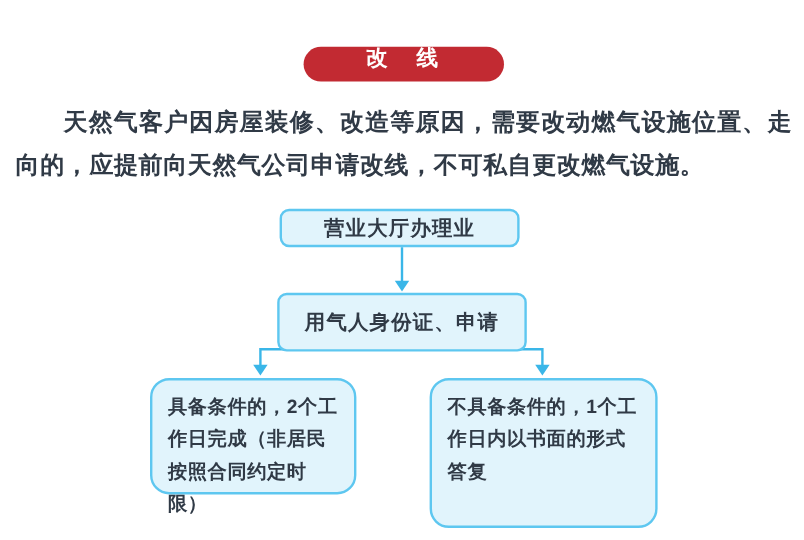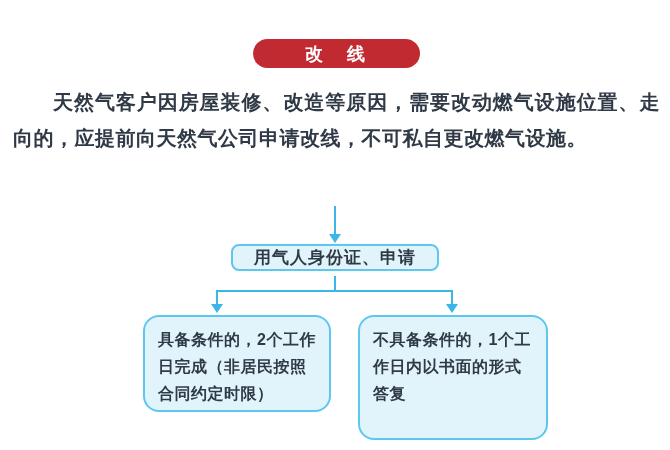--- a/index.html
+++ b/index.html
@@ -15,21 +15,20 @@
   
   .badge {
     position: absolute;
     left: 253px;
     top: 39px;
     width: 167px;
     height: 29px;
     background: var(--badge-red, #c22a32);
     border-radius: 15px;
     display: flex;
-    align-items: center;
     justify-content: center;
   }
   .badge-label {
     color: var(--badge-text, #ffffff);
     font-size: 18px;
     font-weight: bold;
     letter-spacing: 3px;
     line-height: 1;
   }
 
@@ -71,29 +70,29 @@
   }
   .node.step {
     display: flex;
     align-items: center;
     justify-content: center;
     border-radius: 8px;
     font-size: 17px;
     letter-spacing: 1px;
   }
   #node-step1 { left: 233px; top: 174px; width: 200px; height: 32px; }
-  #node-step2 { left: 231px; top: 244px; width: 208px; height: 27px; }
+  #node-step2 { left: 231px; top: 244px; width: 208px; height: 49px; }
   .node.outcome {
     border-radius: 16px;
     font-size: 16px;
     line-height: 27px;
     padding: 9px 10px 0 13px;
     letter-spacing: 0.5px;
   }
-  #node-outcome-yes { left: 125px; top: 315px; width: 188px; height: 97px; margin-left: 18px; }
+  #node-outcome-yes { left: 125px; top: 315px; width: 172px; height: 97px; }
   #node-outcome-no  { left: 358px; top: 315px; width: 190px; height: 125px; }
 </style>
 </head>
 <body>
 
 <div class="page">
 
   <div class="badge">
     <span class="badge-label">改　线</span>
   </div>
@@ -112,17 +111,18 @@
     <g>
       <line class="c-line" x1="217" y1="290" x2="217" y2="305"></line>
       <polygon class="c-head" points="211,304 223,304 217,313"></polygon>
     </g>
     <g>
       <line class="c-line" x1="452" y1="290" x2="452" y2="305"></line>
       <polygon class="c-head" points="446,304 458,304 452,313"></polygon>
     </g>
   </svg>
 
+  <div class="node step" id="node-step1">营业大厅办理业</div>
   <div class="node step" id="node-step2">用气人身份证、申请</div>
   <div class="node outcome" id="node-outcome-yes">具备条件的，2个工作日完成（非居民按照合同约定时限）</div>
   <div class="node outcome" id="node-outcome-no">不具备条件的，1个工作日内以书面的形式答复</div>
 
 </div>
 
 </body></html>

